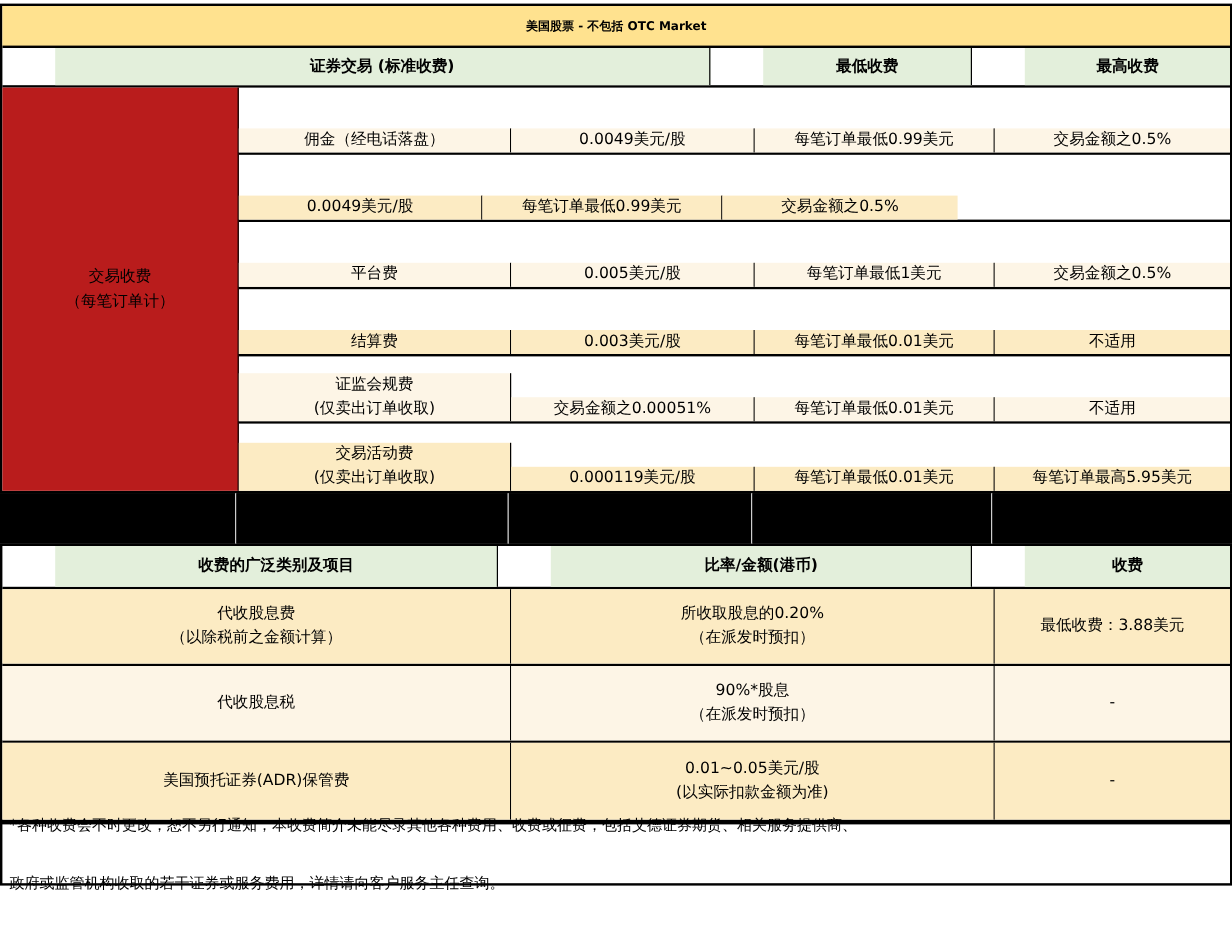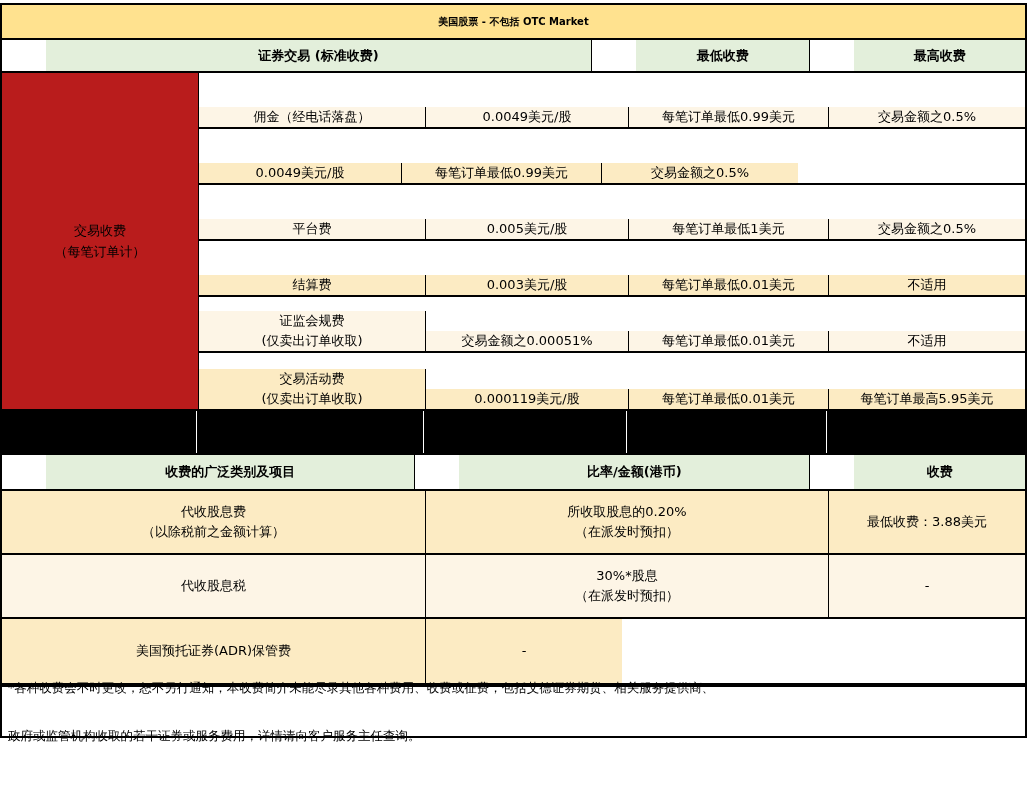--- a/index.html
+++ b/index.html
@@ -178,31 +178,35 @@
       </div>
       <div class="cell c2-fee bg-dark">最低收费：3.88美元</div>
     </div>
 
     <div class="row data-row">
       <div class="cell c2-name bg-light">
         <span>代收股息税</span>
           <span></span>
       </div>
       <div class="cell c2-rate bg-light">
-        <span>30%*股息</span>
+        <span>90%*股息</span>
           <span>（在派发时预扣）</span>
       </div>
       <div class="cell c2-fee bg-light">-</div>
     </div>
 
     <div class="row data-row">
       <div class="cell c2-name bg-dark">
         <span>美国预托证券(ADR)保管费</span>
           <span></span>
       </div>
+      <div class="cell c2-rate bg-dark">
+        <span>0.01~0.05美元/股</span>
+          <span>(以实际扣款金额为准)</span>
+      </div>
       <div class="cell c2-fee bg-dark">-</div>
     </div>
   </div>
 
   <div class="footer">
     <div>*各种收费会不时更改，恕不另行通知；本收费简介未能尽录其他各种费用、收费或征费，包括艾德证券期货、相关服务提供商、</div>
     <div>政府或监管机构收取的若干证券或服务费用，详情请向客户服务主任查询。</div>
   </div>
 </div>
 

